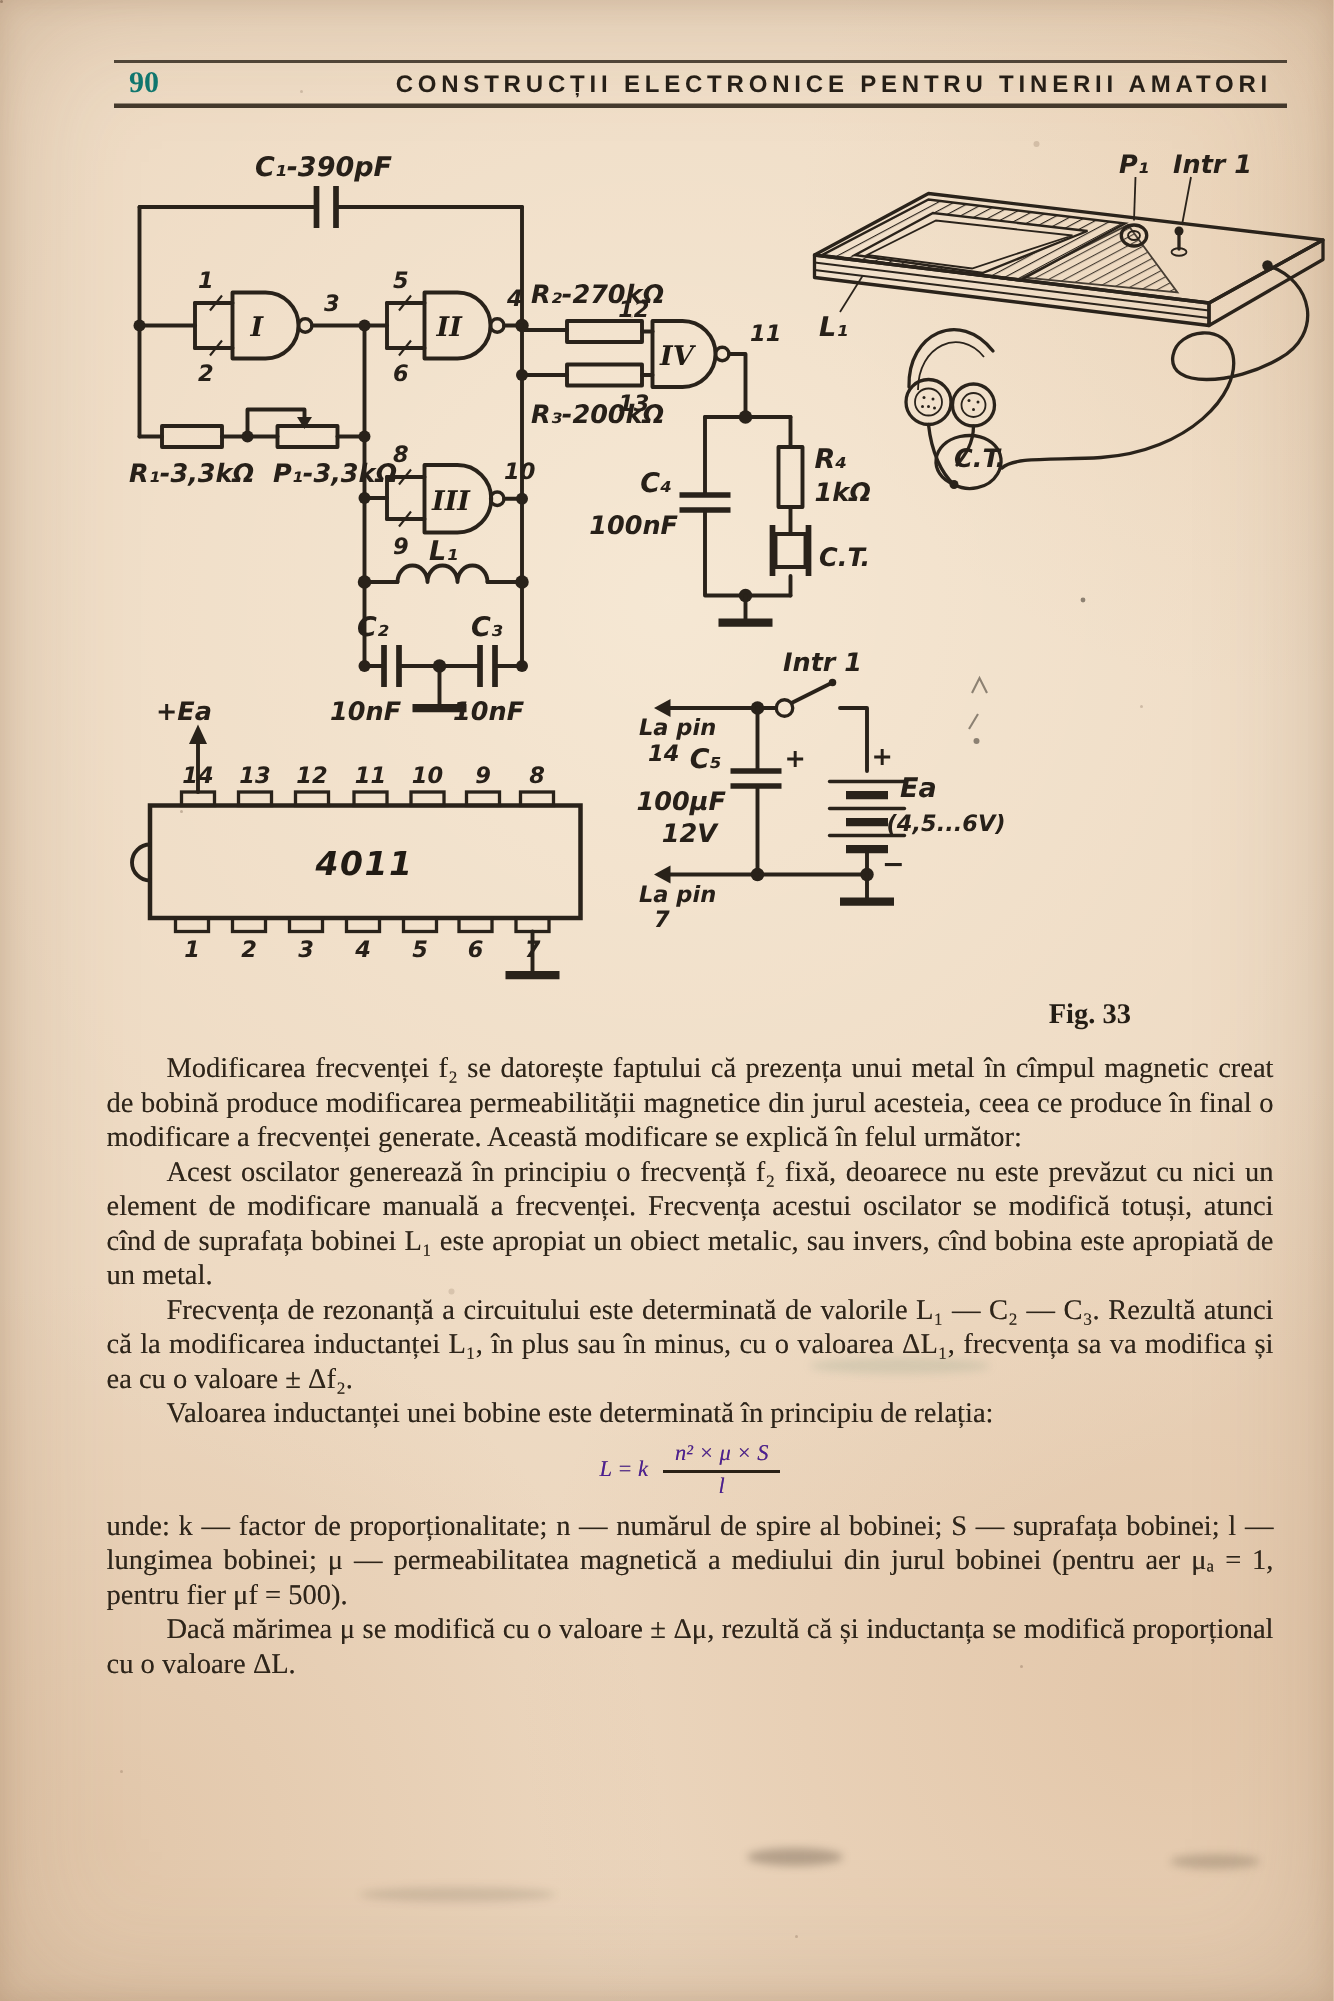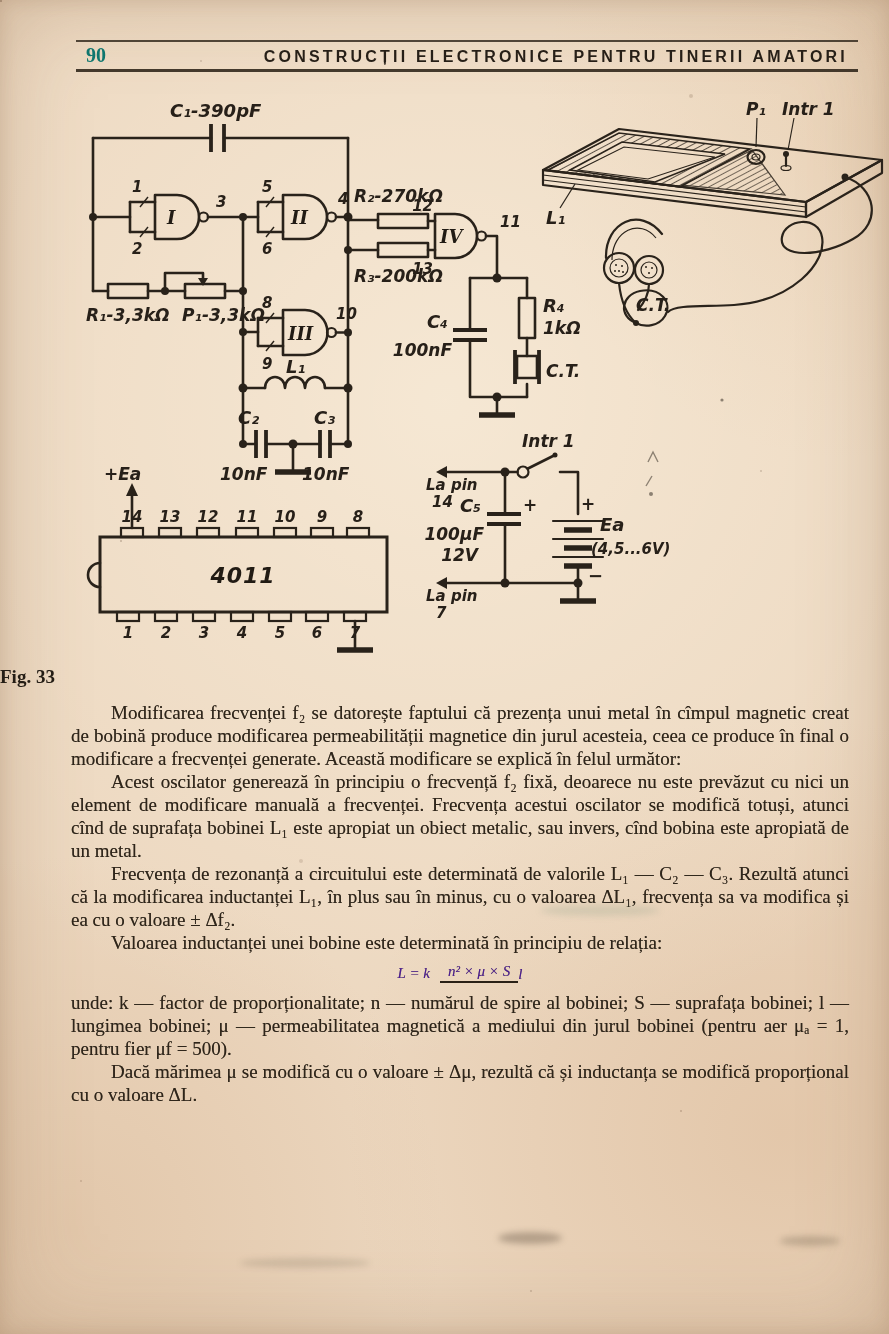--- a/index.html
+++ b/index.html
@@ -36,30 +36,30 @@
   .sl{font:italic 600 17px "DejaVu Sans",sans-serif;fill:#272019;}
   .sl-lg{font:italic 600 18px "DejaVu Sans",sans-serif;fill:#272019;}
   .sl-sm{font:italic 600 15px "DejaVu Sans",sans-serif;fill:#272019;}
   .pin{font:italic 700 15px "DejaVu Sans",sans-serif;fill:#272019;}
   .gname{font:italic 700 18px "DejaVu Serif",serif;fill:#211b14;}
   .icname{font:italic 700 22px "DejaVu Sans",sans-serif;fill:#211b14;letter-spacing:1px;}
   .dv{stroke:#2a231b;stroke-width:2.2;fill:none;stroke-linecap:round;stroke-linejoin:round;}
   .dvthin{stroke:#2a231b;stroke-width:1.2;fill:none;}
   .ghosty{opacity:.5;}
   
-  .figcap{position:absolute;left:0;top:666px;width:754px;text-align:left;
+  .figcap{position:absolute;left:0;top:666px;width:754px;text-align:right;
     font-weight:bold;font-size:19px;color:#241d15;}
   .bodytext{position:absolute;left:71px;top:701px;width:778px;
     font-size:19px;line-height:23px;text-align:justify;color:#2e251a;
     text-shadow:0 0 .4px rgba(46,37,26,.55);}
   .bodytext p{margin:0;padding:0;}
   .ind{text-indent:40px;}
   .formula-row{display:flex;justify-content:center;align-items:center;gap:10px;
     margin:8px 0 6px 0;font-style:italic;font-size:15px;color:#4c1d95;text-align:center;}
-  .frac{display:inline-flex;flex-direction:row;align-items:center;line-height:1.05;}
+  .frac{display:inline-flex;flex-direction:column;align-items:center;line-height:1.05;}
   .frac .num{padding:0 8px 2px 8px;border-bottom:2px solid #2a2116;}
   .frac .den{padding-top:2px;}
   
   .speck{position:absolute;width:2px;height:2px;border-radius:50%;background:rgba(80,55,35,.4);
     box-shadow:420px 210px 0 0 rgba(80,55,35,.25), 690px 95px 0 1px rgba(90,60,40,.18),
     120px 540px 0 0 rgba(80,55,35,.28), 760px 470px 0 0 rgba(80,55,35,.22),
     300px 860px 0 1px rgba(90,60,40,.15), 680px 1110px 0 0 rgba(80,55,35,.25),
     80px 1180px 0 0 rgba(80,55,35,.2), 530px 1290px 0 0 rgba(80,55,35,.22),
     200px 60px 0 0 rgba(80,55,35,.2);}
   .smudge{position:absolute;border-radius:50%;filter:blur(3px);pointer-events:none;}

